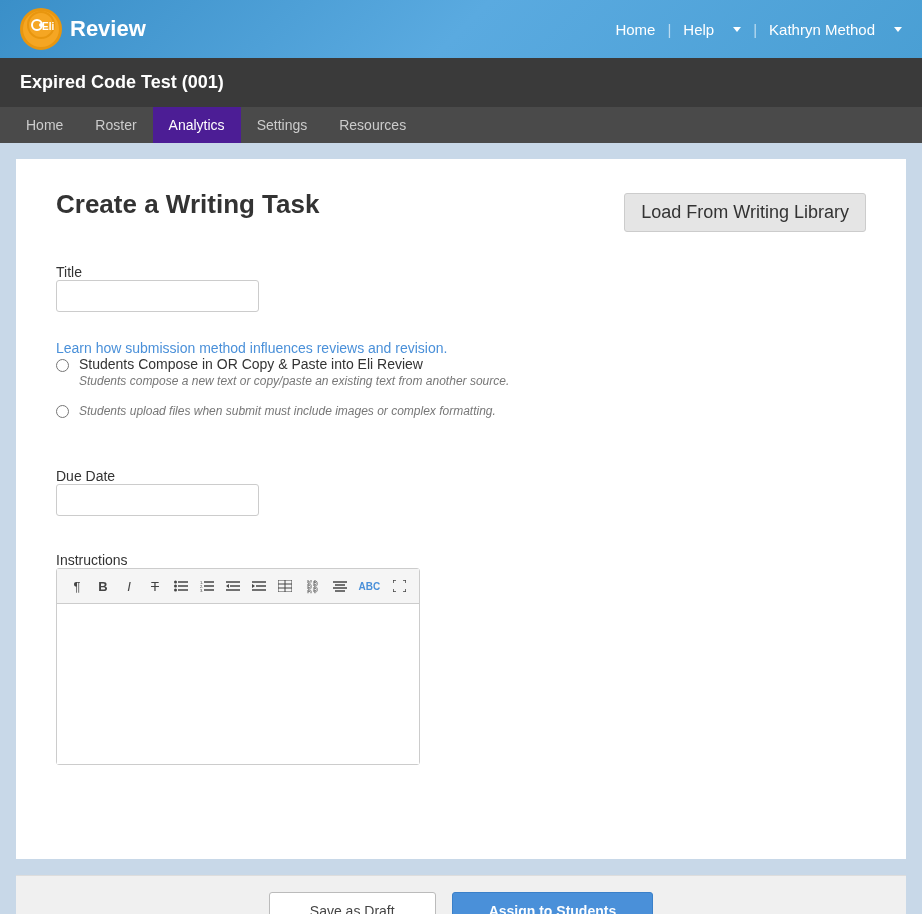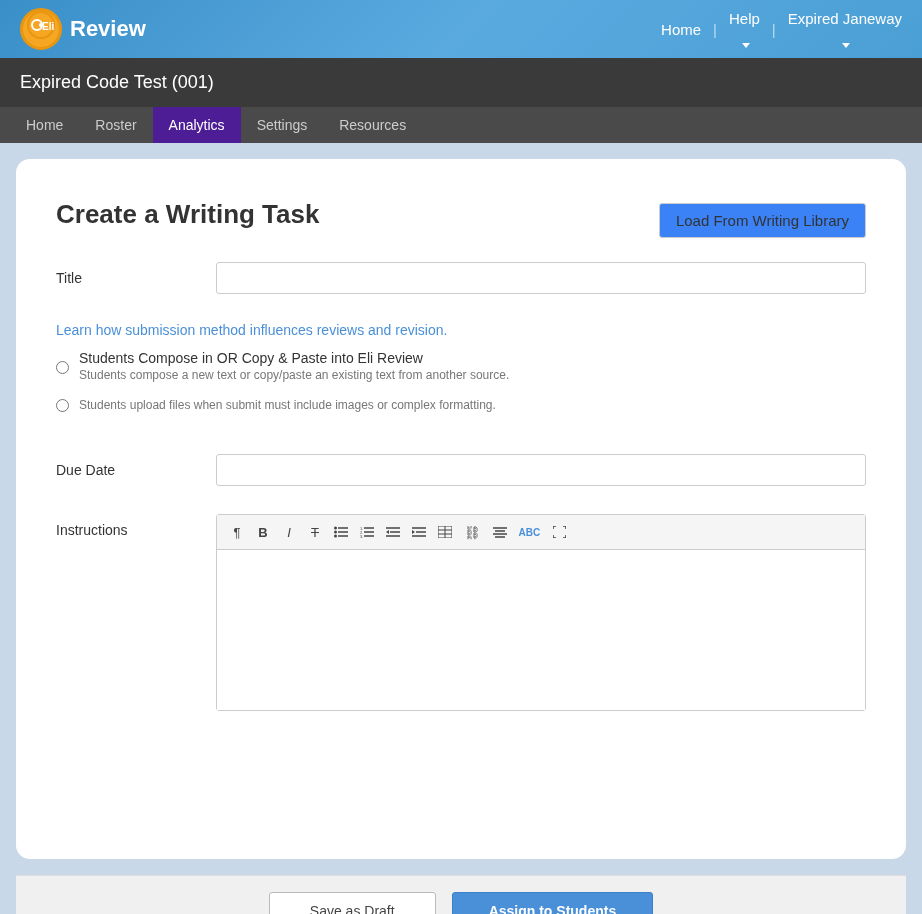--- a/index.html
+++ b/index.html
@@ -56,37 +56,36 @@
     }
     .header-nav .separator {
       color: rgba(255,255,255,0.6);
       margin: 0 8px;
     }
     .header-nav .dropdown {
       display: flex;
       align-items: center;
       gap: 16px;
       cursor: pointer;
-      flex-direction: column;
     }
     .caret {
       border-left: 4px solid transparent;
       border-right: 4px solid transparent;
       border-top: 5px solid white;
       display: inline-block;
       margin-left: 3px;
     }
 
     
     .course-bar {
       background: #3a3a3a;
       padding: 14px 20px;
       color: white;
       font-size: 18px;
-      font-weight: normal;
+      font-weight: bold;
     }
 
     
     .nav-tabs {
       background: #4a4a4a;
       display: flex;
       padding: 0 10px;
     }
     .nav-tab {
       color: #ccc;
@@ -98,22 +97,22 @@
     }
     .nav-tab.active {
       color: white;
       background: #4c1d95;
     }
 
     
     .main-content {
       background: white;
       margin: 16px;
-      border-radius: 14px;
-      padding: 40px 40px;
+      border-radius: 0;
+      padding: 30px 40px;
       min-height: 700px;
     }
 
     .page-header {
       display: flex;
       justify-content: space-between;
       align-items: flex-start;
       margin-bottom: 24px;
     }
     .page-title-section h1 {
@@ -127,36 +126,37 @@
       font-size: 14px;
       line-height: 1.5;
       max-width: 580px;
     }
     .page-description a {
       color: #4a90d9;
       text-decoration: none;
     }
 
     .load-library-btn {
-      background: #3b82f6;
+      background: #e5e5e5;
       border: 1px solid #ccc;
       padding: 8px 16px;
-      font-size: 15px;
+      font-size: 18px;
       color: #333;
       cursor: pointer;
       border-radius: 3px;
       white-space: nowrap;
       margin-top: 4px;
     }
 
     
     .form-row {
       display: flex;
       align-items: flex-start;
       margin-bottom: 28px;
+      flex-direction: column;
     }
     .form-label {
       min-width: 160px;
       font-size: 14px;
       color: #333;
       padding-top: 8px;
       font-weight: normal;
     }
     .form-field {
       flex: 1;
@@ -169,41 +169,42 @@
       font-size: 14px;
       color: #333;
       outline: none;
     }
 
     .submission-method-link {
       color: #4a90d9;
       font-size: 14px;
       text-decoration: none;
       display: block;
-      margin-bottom: 12px;
+      margin-bottom: 0;
     }
 
     .radio-option {
       display: flex;
-      align-items: center;
+      align-items: flex-start;
       margin-bottom: 14px;
       gap: 10px;
     }
     .radio-option input[type="radio"] {
       margin-top: 3px;
       cursor: pointer;
     }
     .radio-label-text {
       font-size: 14px;
       color: #333;
       font-weight: normal;
     }
     .radio-description {
       font-size: 12px;
       color: #777;
+      font-style: italic;
       margin-top: 2px;
     }
 
     
     .editor-container {
       border: 1px solid #ccc;
       border-radius: 3px;
     }
     .editor-toolbar {
       background: #f5f5f5;
@@ -296,21 +297,21 @@
     </div>
     <div class="header-nav">
       <a href="#">Home</a>
       <span class="separator">|</span>
       <span class="dropdown">
         <span>Help</span>
         <span class="caret"></span>
       </span>
       <span class="separator">|</span>
       <span class="dropdown">
-        <span>Expired Janeway</span>
+        <span>Kathryn Method</span>
         <span class="caret"></span>
       </span>
     </div>
   </div>
 
   <div class="course-bar">
     <span>Expired Code Test (001)</span>
   </div>
 
   <div class="nav-tabs">

